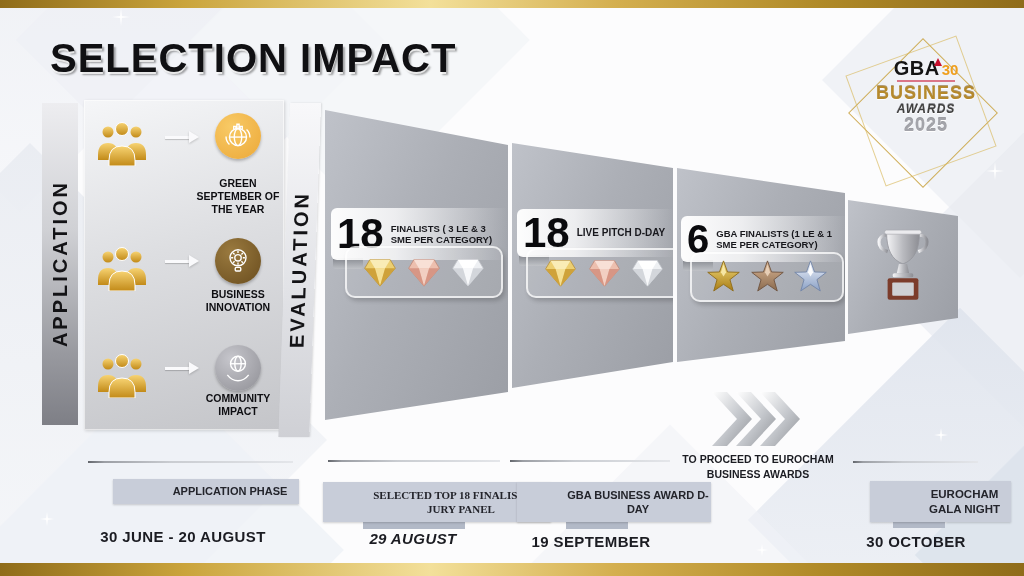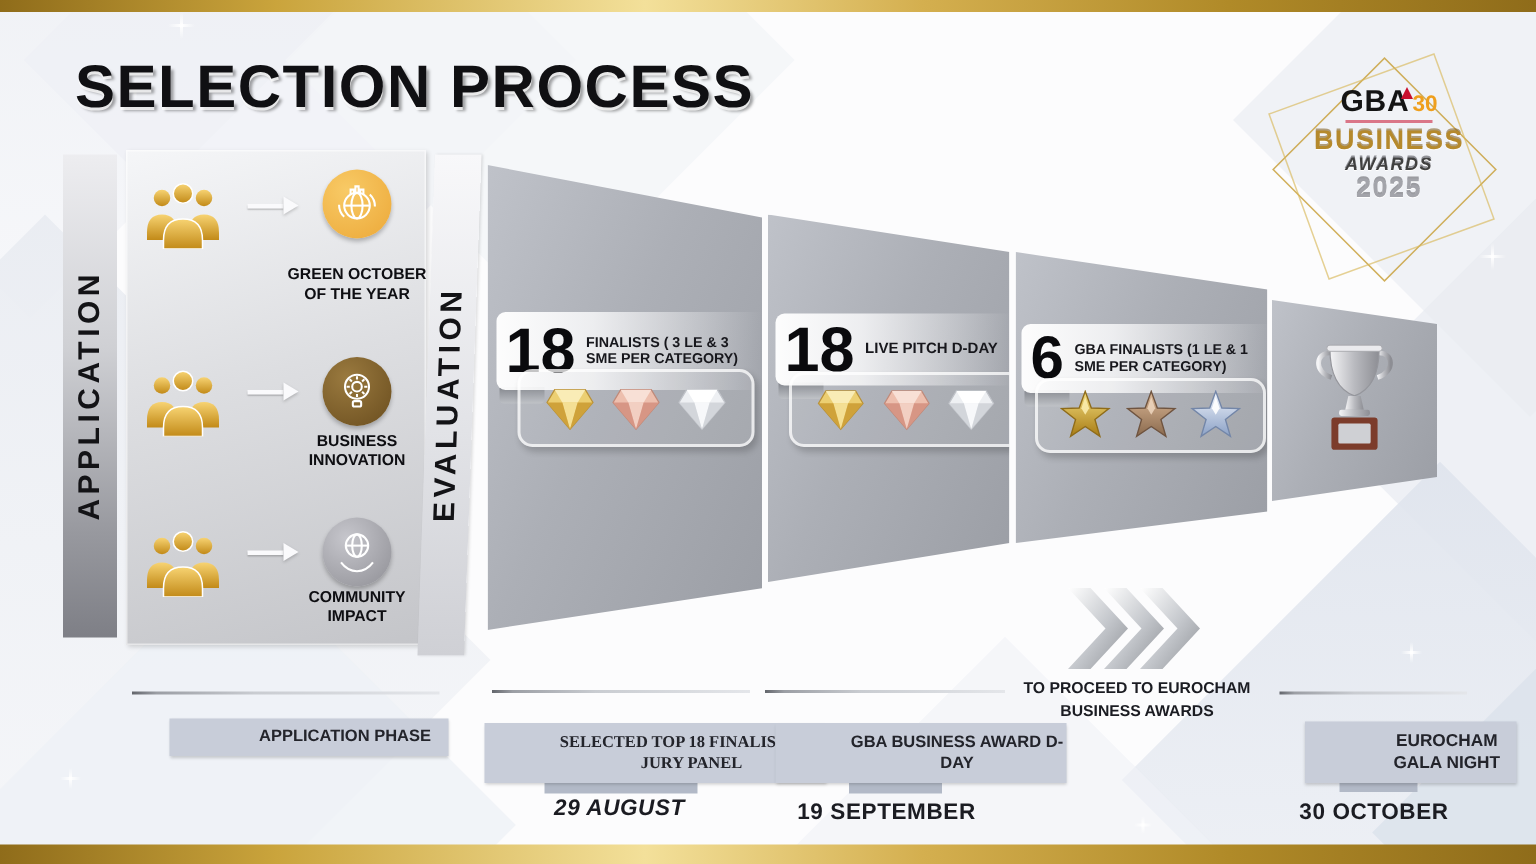--- a/index.html
+++ b/index.html
@@ -146,21 +146,21 @@
   <div class="sparkle" style="left:112px;top:8px;"></div>
   <div class="sparkle" style="left:84px;top:54px;width:12px;height:12px;"></div>
   <div class="sparkle" style="left:986px;top:162px;"></div>
   <div class="sparkle" style="left:934px;top:428px;width:14px;height:14px;"></div>
   <div class="sparkle" style="left:40px;top:512px;width:14px;height:14px;"></div>
   <div class="sparkle" style="left:756px;top:544px;width:12px;height:12px;"></div>
 
   <div class="gold-bar" style="top:0;height:8px;"></div>
   <div class="gold-bar" style="top:563px;height:13px;"></div>
 
-  <div class="title">SELECTION PROCESS</div>
+  <div class="title">SELECTION IMPACT</div>
 
   <div class="logo">
     <div class="outline" style="left:42px;top:42px;width:104px;height:104px;transform:rotate(45deg);opacity:.85;"></div>
     <div class="outline" style="left:34px;top:34px;width:116px;height:116px;transform:rotate(70deg);opacity:.65;border-color:#d8b85a;"></div>
     <div class="logo-text">
       <div>
         <span class="logo-gba">GBA</span><span class="logo-wedge"></span><span class="logo-30">30</span>
       </div>
       <div class="logo-fineprint"></div>
       <div class="logo-business">BUSINESS</div>
@@ -190,21 +190,21 @@
     <div class="cat-circle c-gold" style="top:13px;">
       <svg width="32" height="32" viewBox="0 0 30 30" fill="none" stroke="#ffffff" stroke-width="1.3">
         <circle cx="15" cy="16" r="8"></circle>
           <ellipse cx="15" cy="16" rx="3.5" ry="8"></ellipse>
         <line x1="7" y1="16" x2="23" y2="16"></line>
         <path d="M11 9 v-3 h2 v3 M14 9 v-5 h2 v5 M17 9 v-3 h2 v3"></path>
         <path d="M23 9 a10 10 0 0 1 3.2 7.5"></path>
           <path d="M7 23 a10 10 0 0 1 -3.2 -7.5"></path>
       </svg>
     </div>
-    <div class="cat-label" style="top:77px;">GREEN OCTOBER OF THE YEAR</div>
+    <div class="cat-label" style="top:77px;">GREEN SEPTEMBER OF THE YEAR</div>
 
     <svg class="people" style="top:145px;" width="54" height="46" viewBox="0 0 54 46">
       <circle cx="13" cy="12" r="5.5" fill="url(#gGold)"></circle>
         <path d="M3 40 v-5 q0 -12 10 -12 q10 0 10 12 v5 z" fill="url(#gGold)"></path>
       <circle cx="41" cy="12" r="5.5" fill="url(#gGold)"></circle>
         <path d="M31 40 v-5 q0 -12 10 -12 q10 0 10 12 v5 z" fill="url(#gGold)"></path>
       <circle cx="27" cy="9" r="6.5" fill="url(#gGold)" stroke="#fff" stroke-width="1"></circle>
       <path d="M14 46 v-6 q0 -14 13 -14 q13 0 13 14 v6 z" fill="url(#gGold)" stroke="#fff" stroke-width="1"></path>
     </svg>
     <div class="arrow" style="top:155px;">
@@ -344,20 +344,21 @@
       <rect x="17.5" y="55" width="21" height="13" rx="1" fill="#cfd0d4"></rect>
     </svg>
   </div>
 
   <div class="tl-line" style="left:88px;top:461px;width:205px;"></div>
   <div class="tl-line" style="left:328px;top:460px;width:172px;"></div>
   <div class="tl-line" style="left:510px;top:460px;width:160px;"></div>
   <div class="tl-line" style="left:853px;top:461px;width:125px;"></div>
 
   <div class="phase-box" style="left:113px;top:479px;width:138px;height:25px;font-size:11px;">APPLICATION PHASE</div>
+  <div class="date" style="left:95px;top:528px;width:176px;">30 JUNE - 20 AUGUST</div>
 
   <div class="box-tab" style="left:363px;top:521px;width:102px;height:8px;"></div>
   <div class="phase-box" style="left:323px;top:482px;width:180px;height:40px;font-size:11px;font-family:Liberation Serif, serif;">SELECTED TOP 18 FINALISTS BY JURY PANEL</div>
   <div class="date" style="left:340px;top:530px;width:146px;font-style:italic;">29 AUGUST</div>
 
   <div class="box-tab" style="left:566px;top:521px;width:62px;height:8px;"></div>
   <div class="phase-box" style="left:517px;top:482px;width:146px;height:40px;font-size:11px;">GBA BUSINESS AWARD D-DAY</div>
   <div class="date" style="left:515px;top:533px;width:152px;">19 SEPTEMBER</div>
 
   <div class="box-tab" style="left:893px;top:521px;width:52px;height:7px;"></div>

